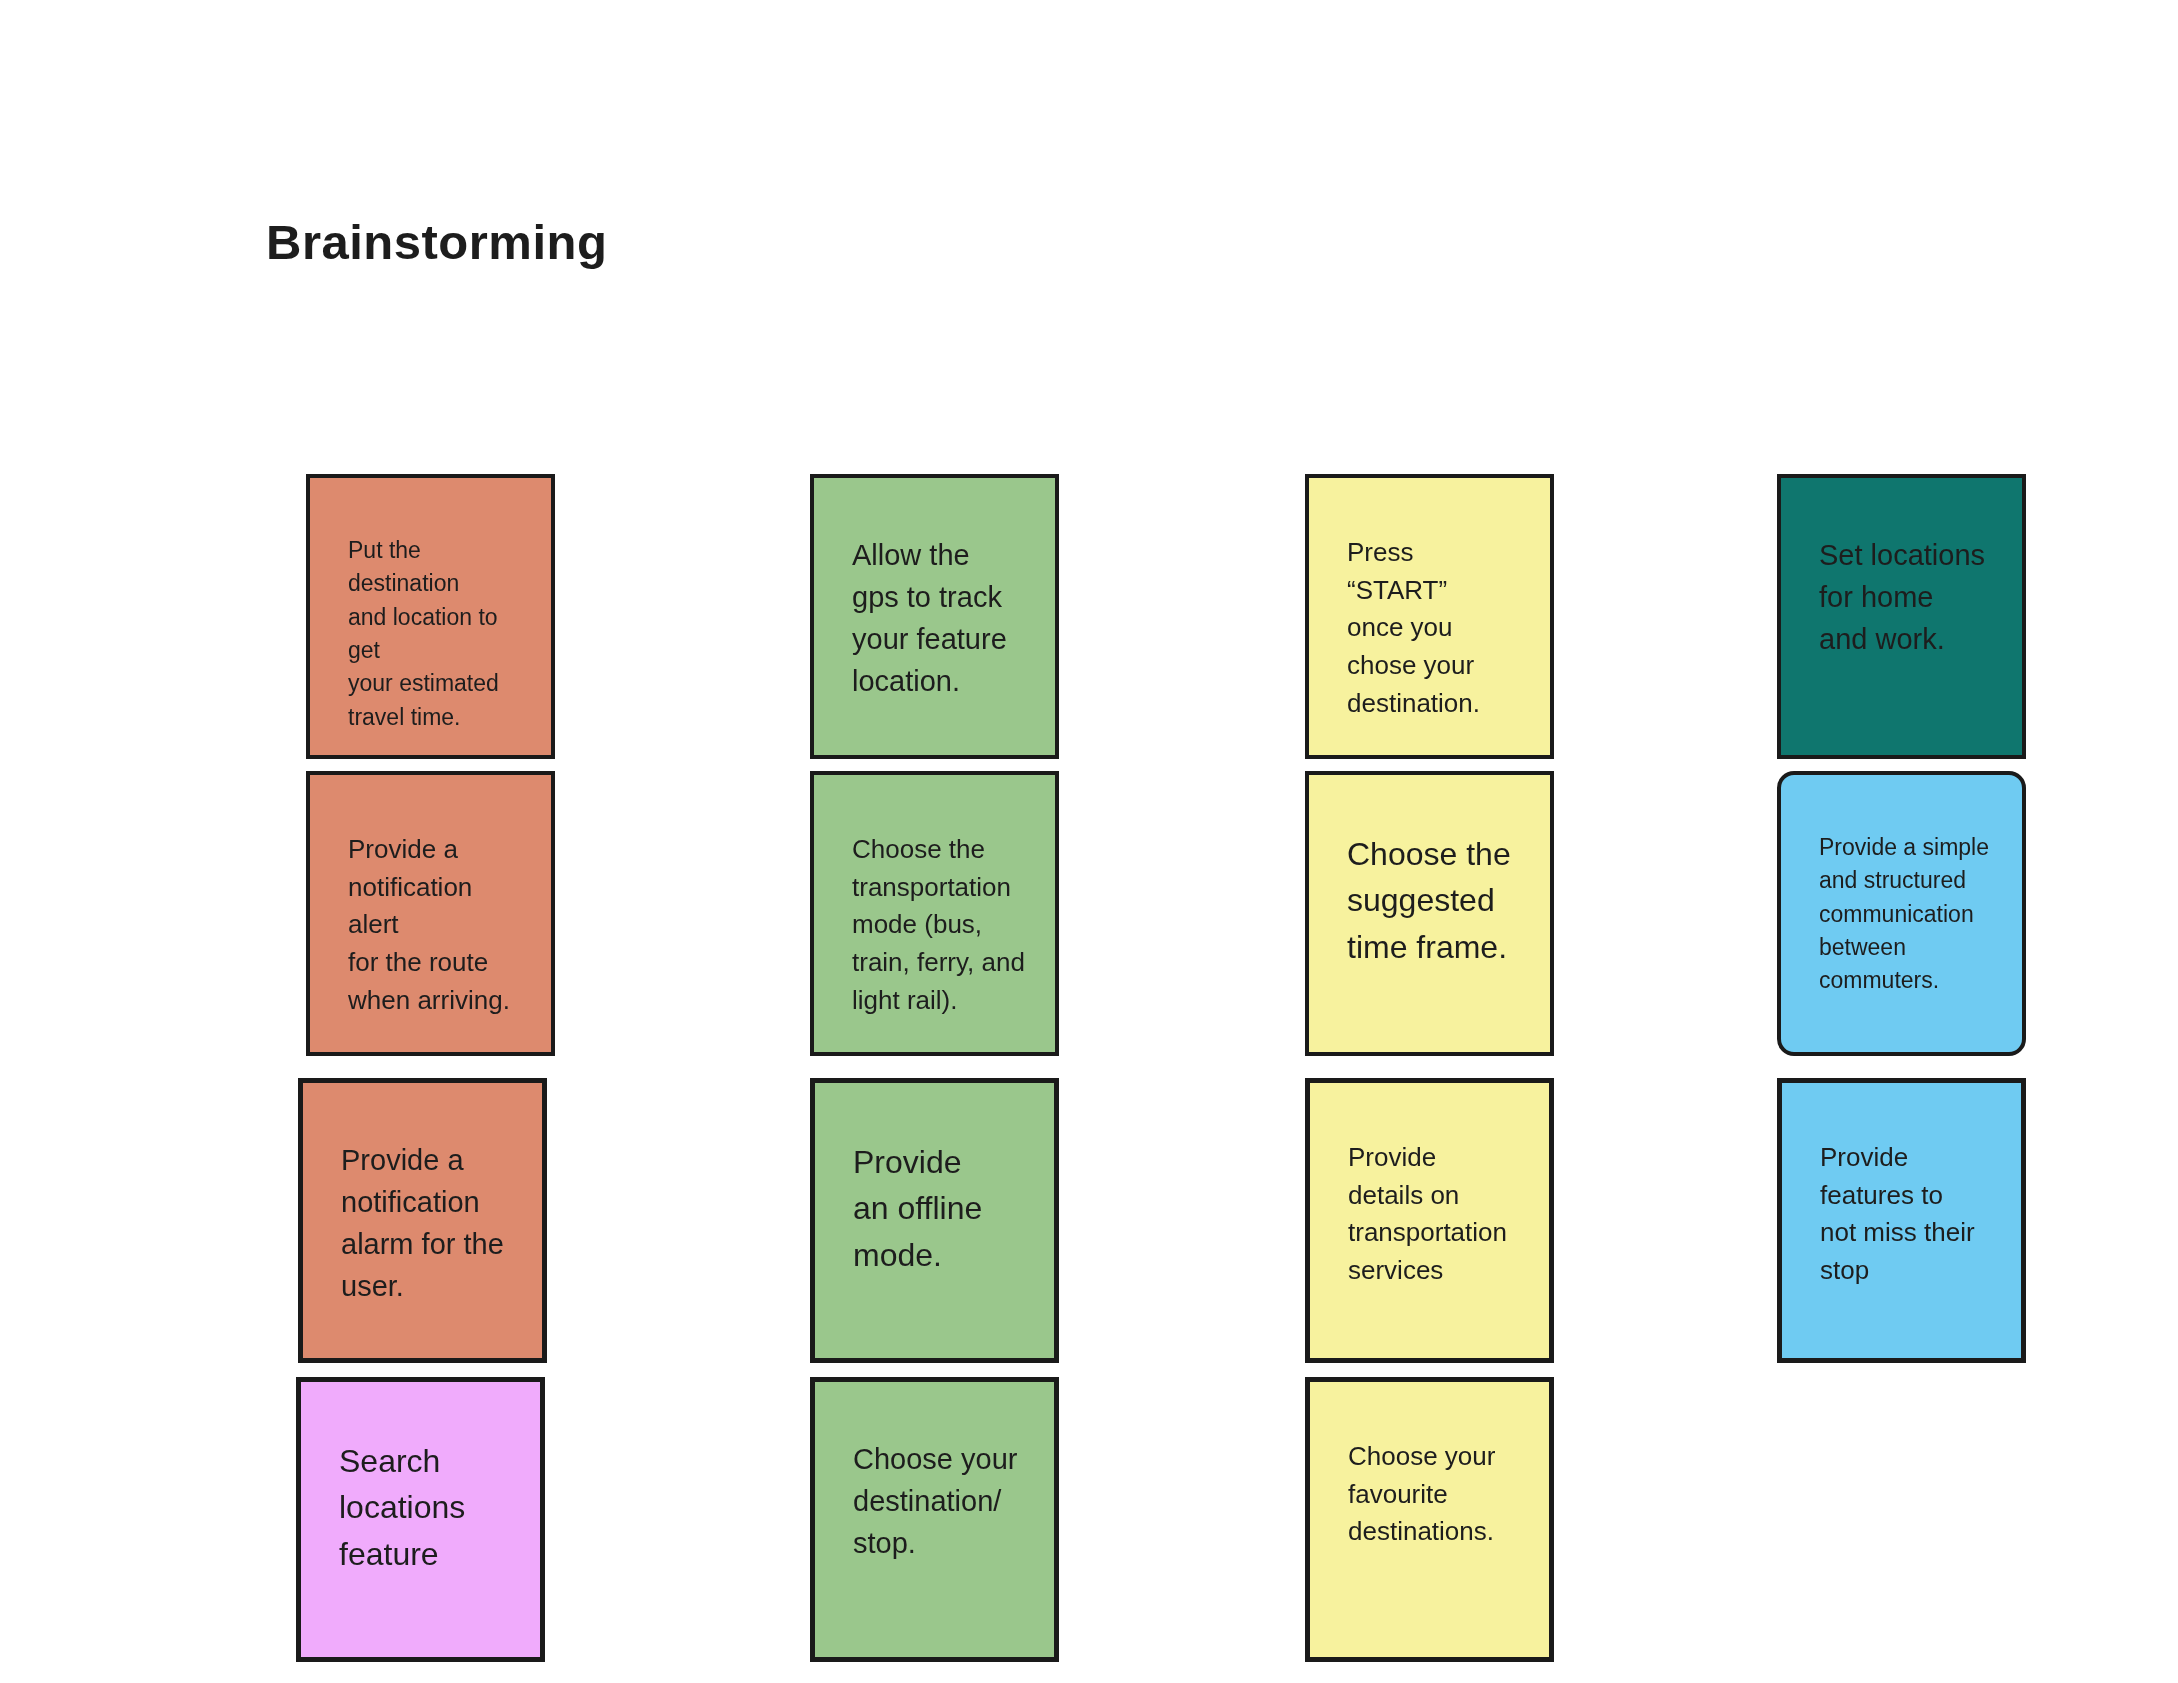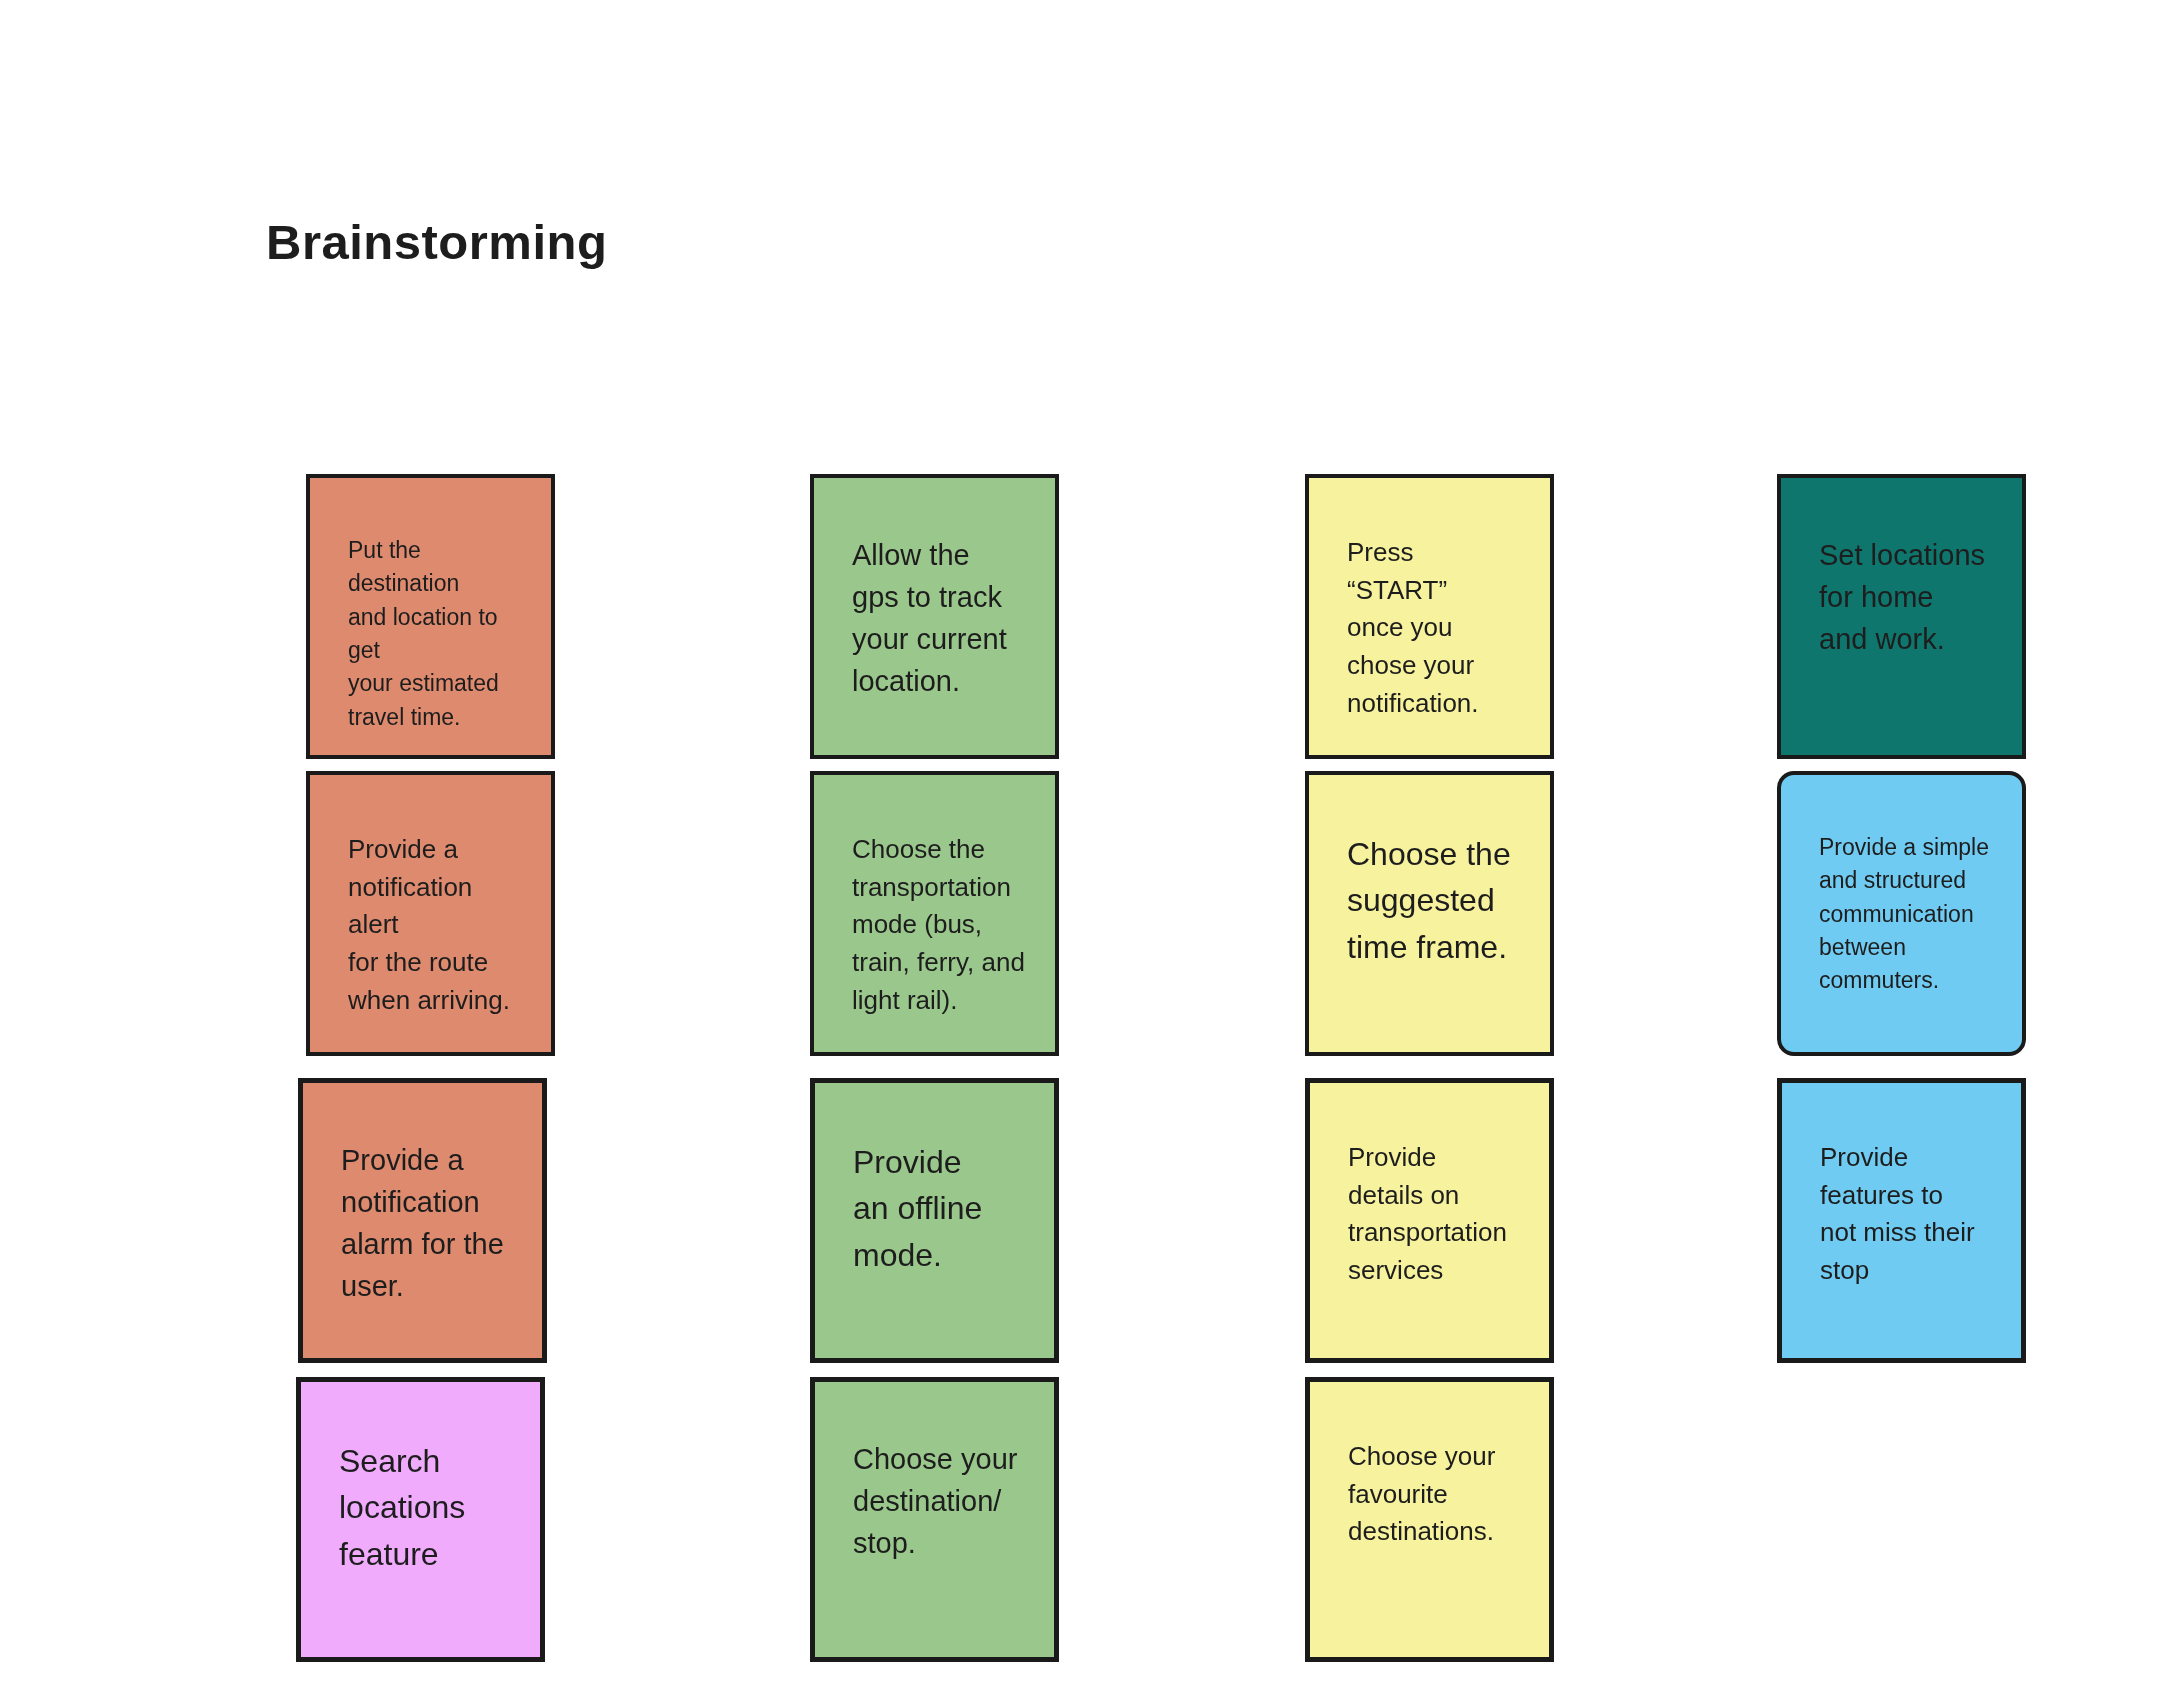--- a/index.html
+++ b/index.html
@@ -48,29 +48,29 @@
   <div class="board" id="board">
       <div class="note size-sm" style="left: 226px; top: 394px; background: rgb(221, 138, 110);">
         <div class="note-text">Put the destination
 and location to get
 your estimated
 travel time.</div>
       </div>
       <div class="note size-lg" style="left: 730px; top: 394px; background: rgb(154, 199, 140);">
         <div class="note-text">Allow the
 gps to track
-your current
+your feature
 location.</div>
       </div>
       <div class="note size-md" style="left: 1225px; top: 394px; background: rgb(247, 242, 158);">
         <div class="note-text">Press
 “START”
 once you
 chose your
-notification.</div>
+destination.</div>
       </div>
       <div class="note size-lg" style="left: 1697px; top: 394px; background: #0f766e;">
         <div class="note-text">Set locations
 for home
 and work.</div>
       </div>
       <div class="note size-md" style="left: 226px; top: 691px; background: rgb(221, 138, 110);">
         <div class="note-text">Provide a
 notification alert
 for the route

